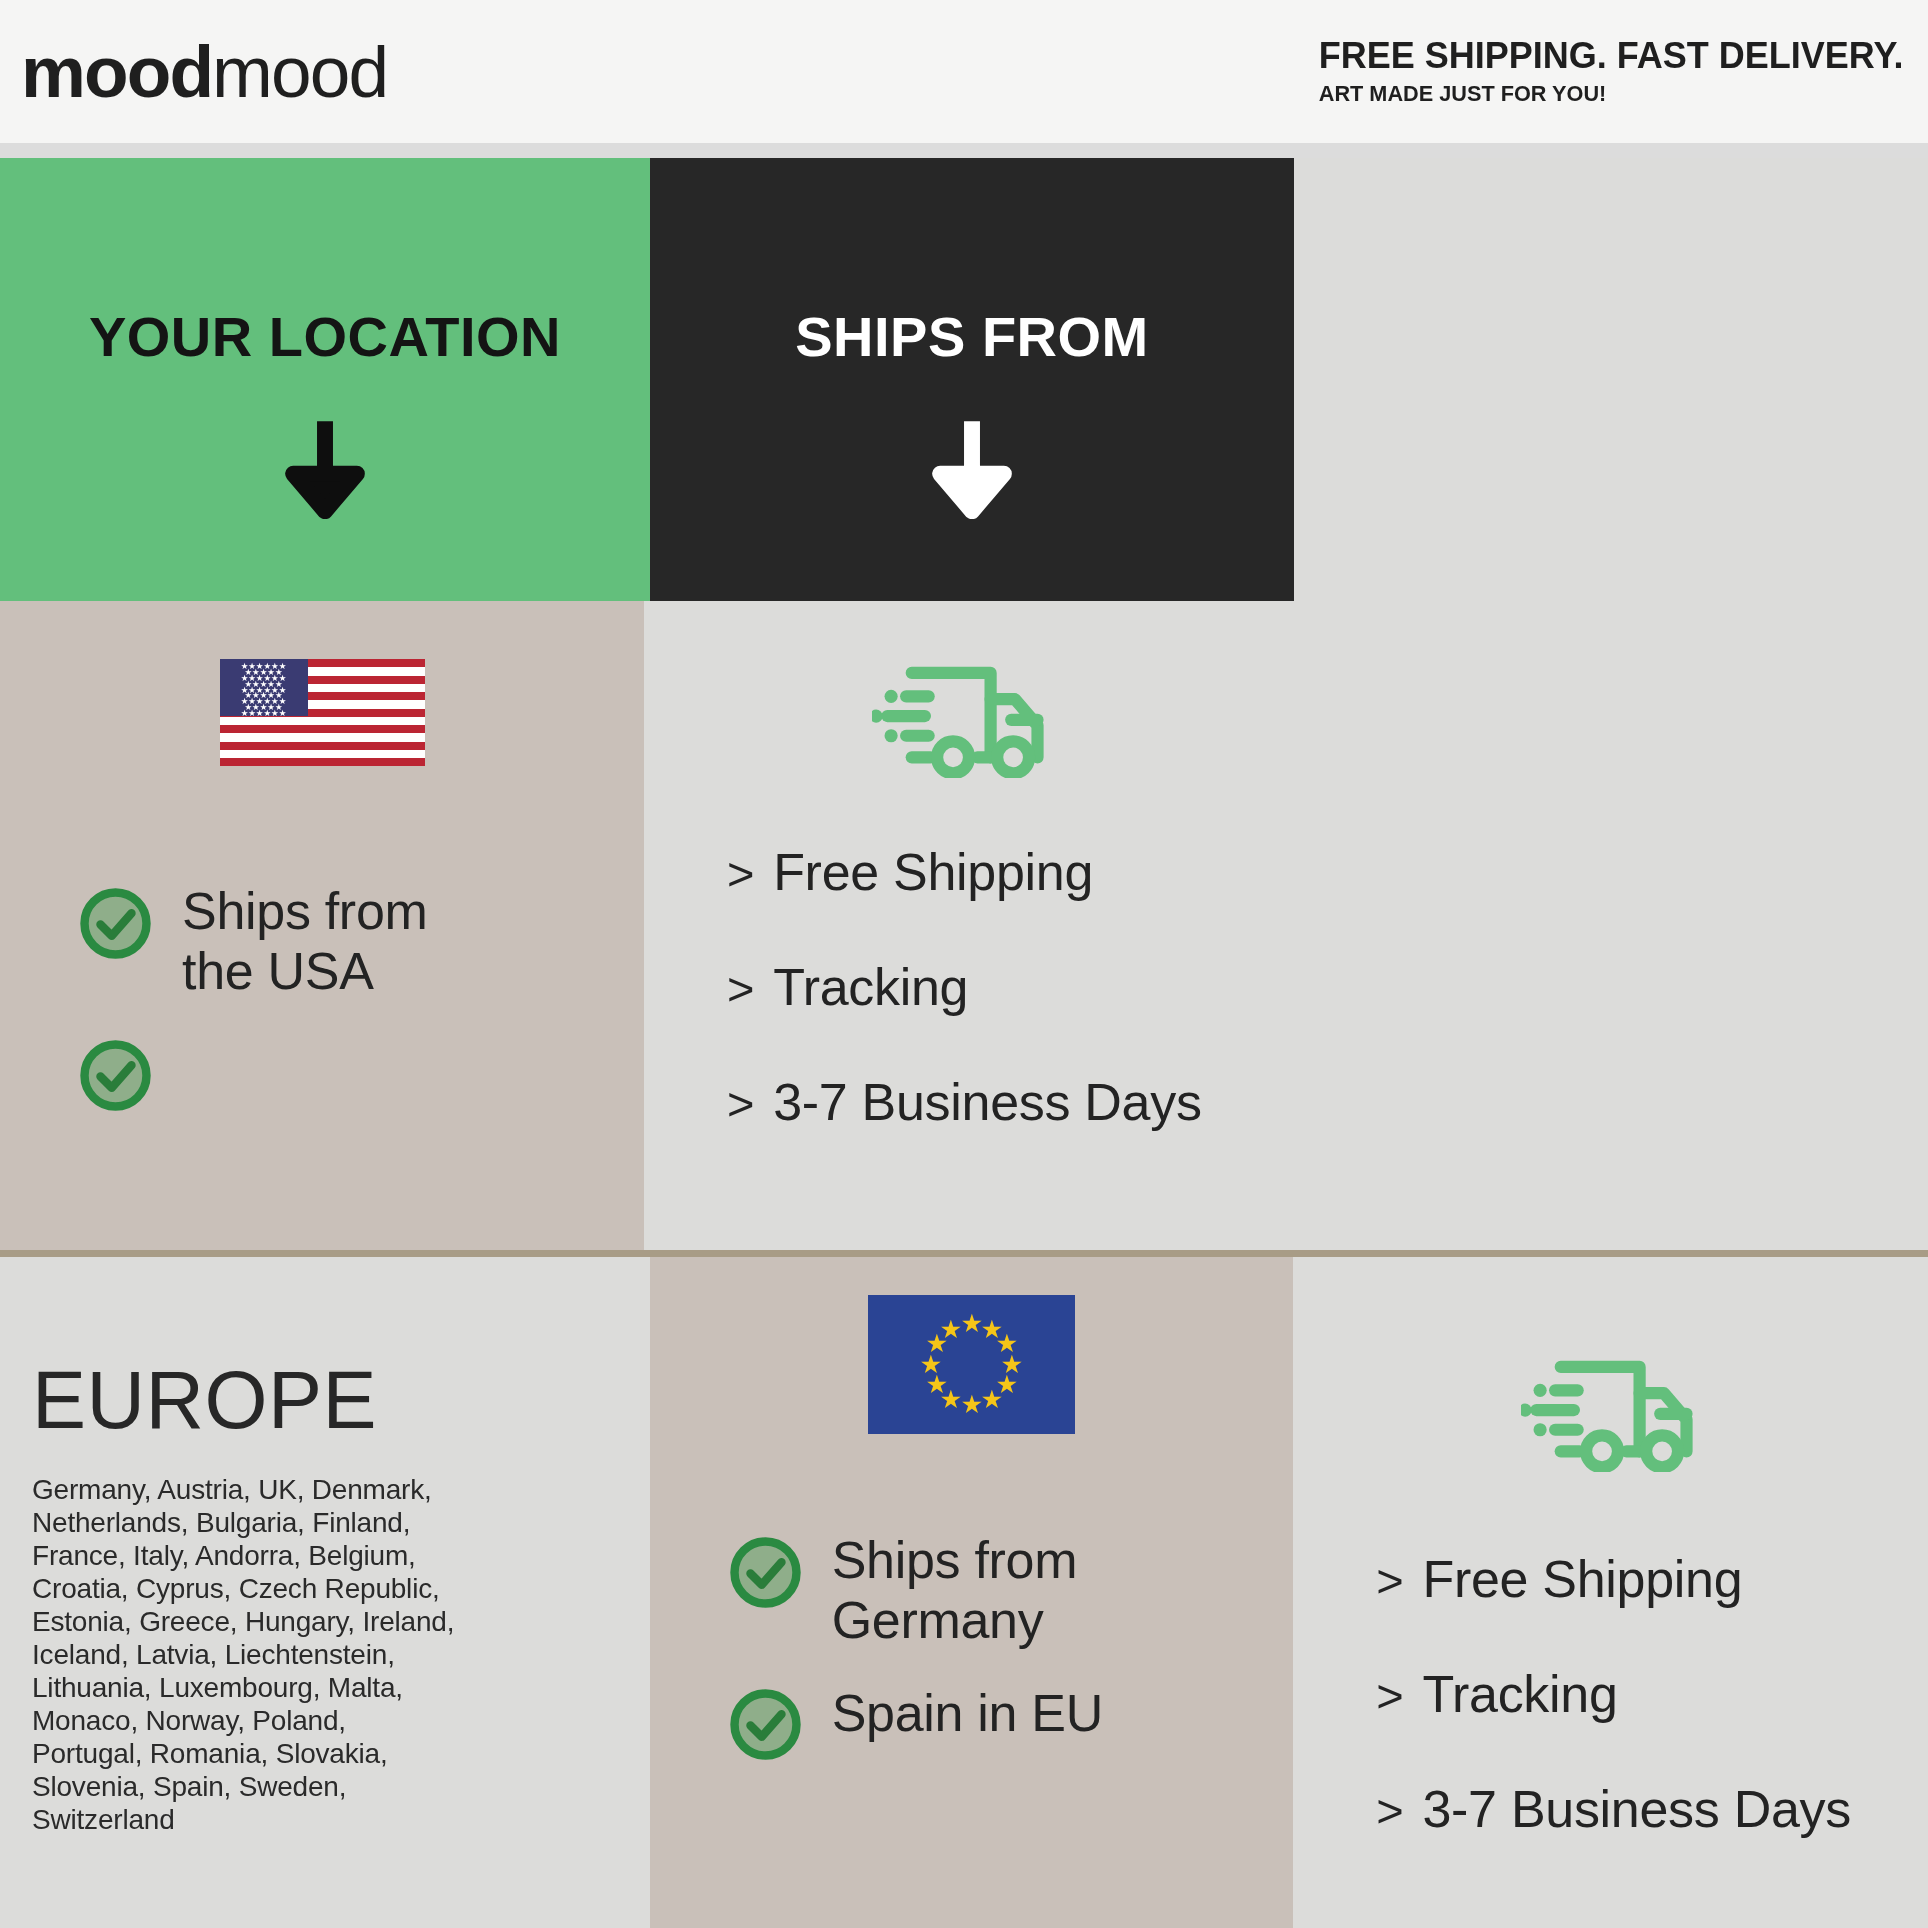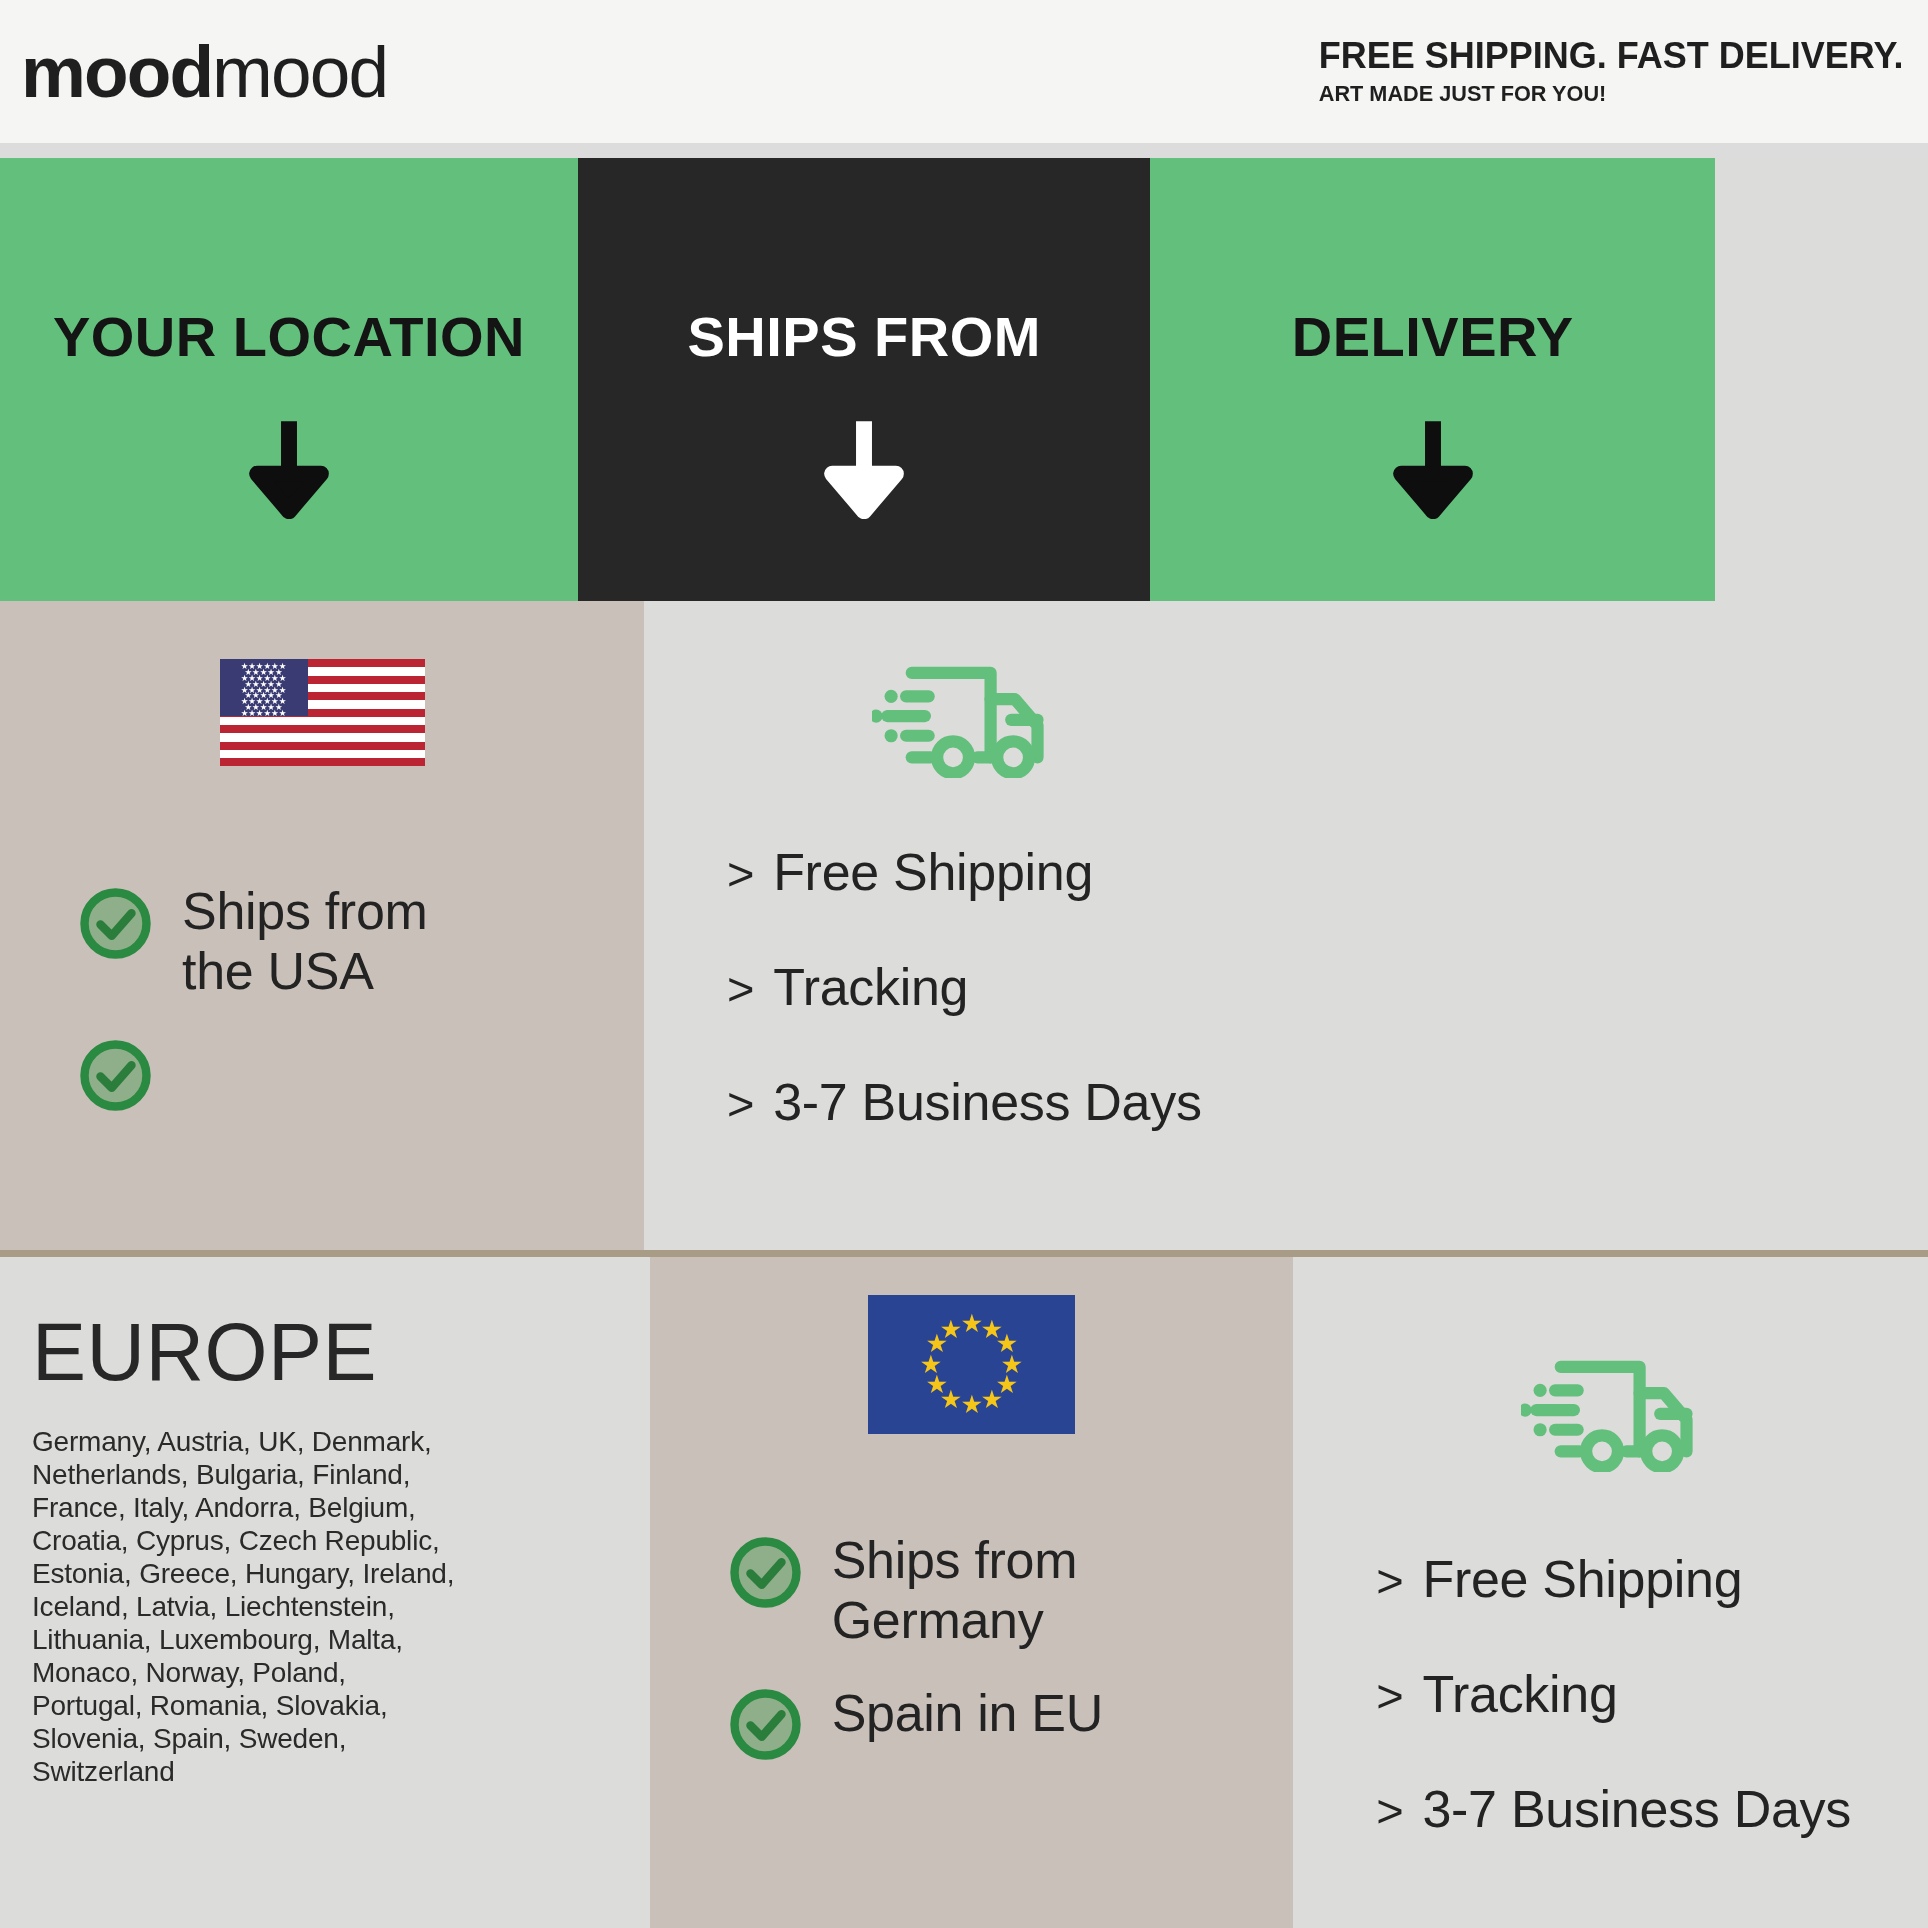--- a/index.html
+++ b/index.html
@@ -52,21 +52,21 @@
   .c-ship { width:644px; background:#c9c0b9; position:relative; }
   .c-del  { width:635px; background:#dcdcda; position:relative; }
 
   
   .loc-inner { padding:0 32px; }
   .loc-title {
     font-size:81px; font-weight:300; color:#272727; line-height:1.18;
     letter-spacing:0.5px;
   }
   .usa-title { padding-top:169px; }
-  .eu-title  { padding-top:55px; }
+  .eu-title  { padding-top:55px;margin-top:48px; }
   .country-list {
     font-size:28px; font-weight:400; color:#2a2a2a; line-height:1.18;
     margin-top:24.5px; letter-spacing:-0.2px;
   }
 
   
   .flag-wrap { display:flex; justify-content:center; }
   .usa-flag-wrap { padding-top:58px; }
   .eu-flag-wrap  { padding-top:45px; }
 
@@ -133,28 +133,20 @@
 
     <div class="band-col band-ship">
       <div class="band-title light-txt">SHIPS FROM</div>
       <div class="arrow">
         <svg width="90" height="98" viewBox="0 0 96 104">
           <path d="M48 0 L48 62 M48 96 L14 56 L82 56 Z" fill="#ffffff" stroke="#ffffff" stroke-width="17" stroke-linejoin="round"></path>
         </svg>
       </div>
     </div>
 
-    <div class="band-col band-del">
-      <div class="band-title dark-txt">DELIVERY</div>
-      <div class="arrow">
-        <svg width="90" height="98" viewBox="0 0 96 104">
-          <path d="M48 0 L48 62 M48 96 L14 56 L82 56 Z" fill="#0e0e0e" stroke="#0e0e0e" stroke-width="17" stroke-linejoin="round"></path>
-        </svg>
-      </div>
-    </div>
   </div>
 
   <div class="rows">
 
     <div class="row row-usa">
 
 
       <div class="c-ship">
         <div class="flag-wrap usa-flag-wrap">
           <div class="usflag" id="usflag">

